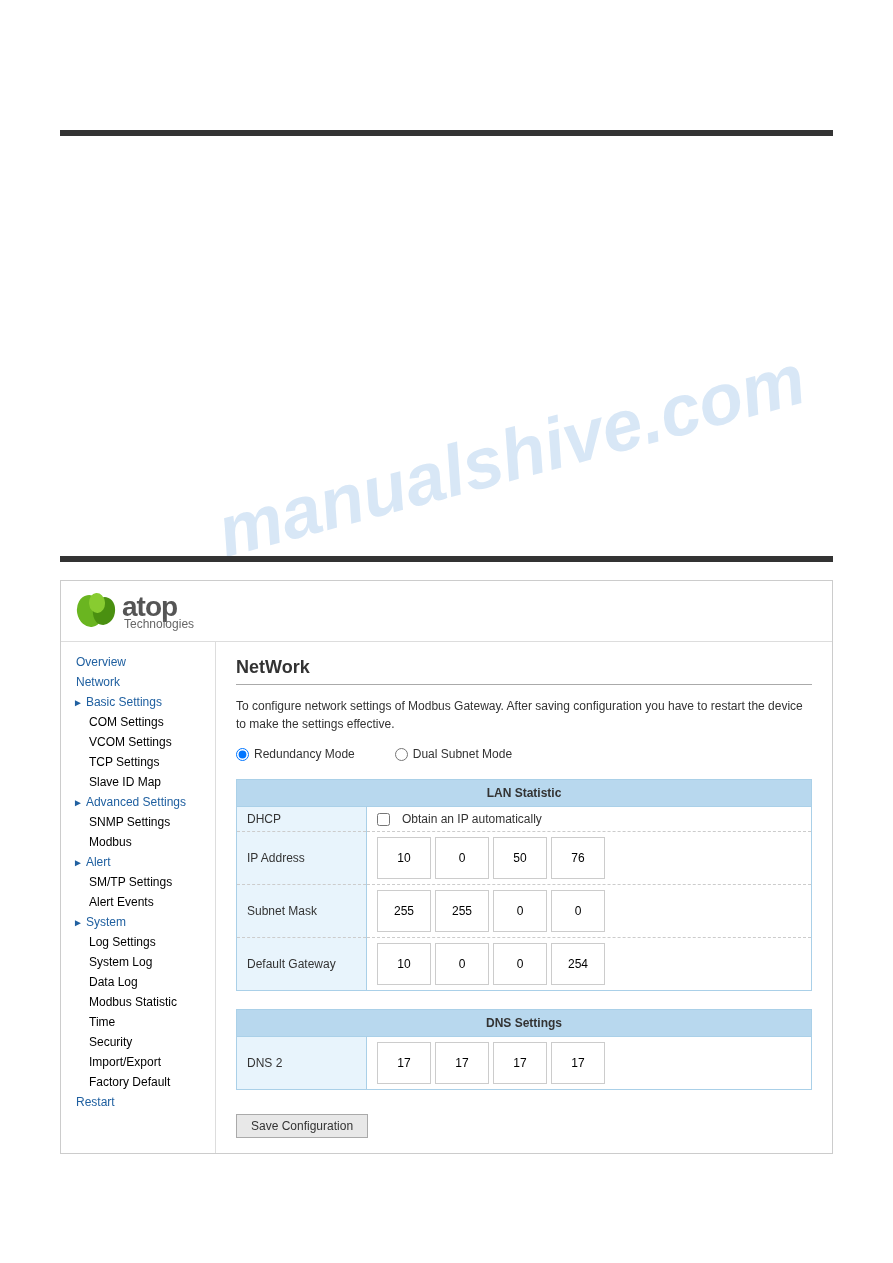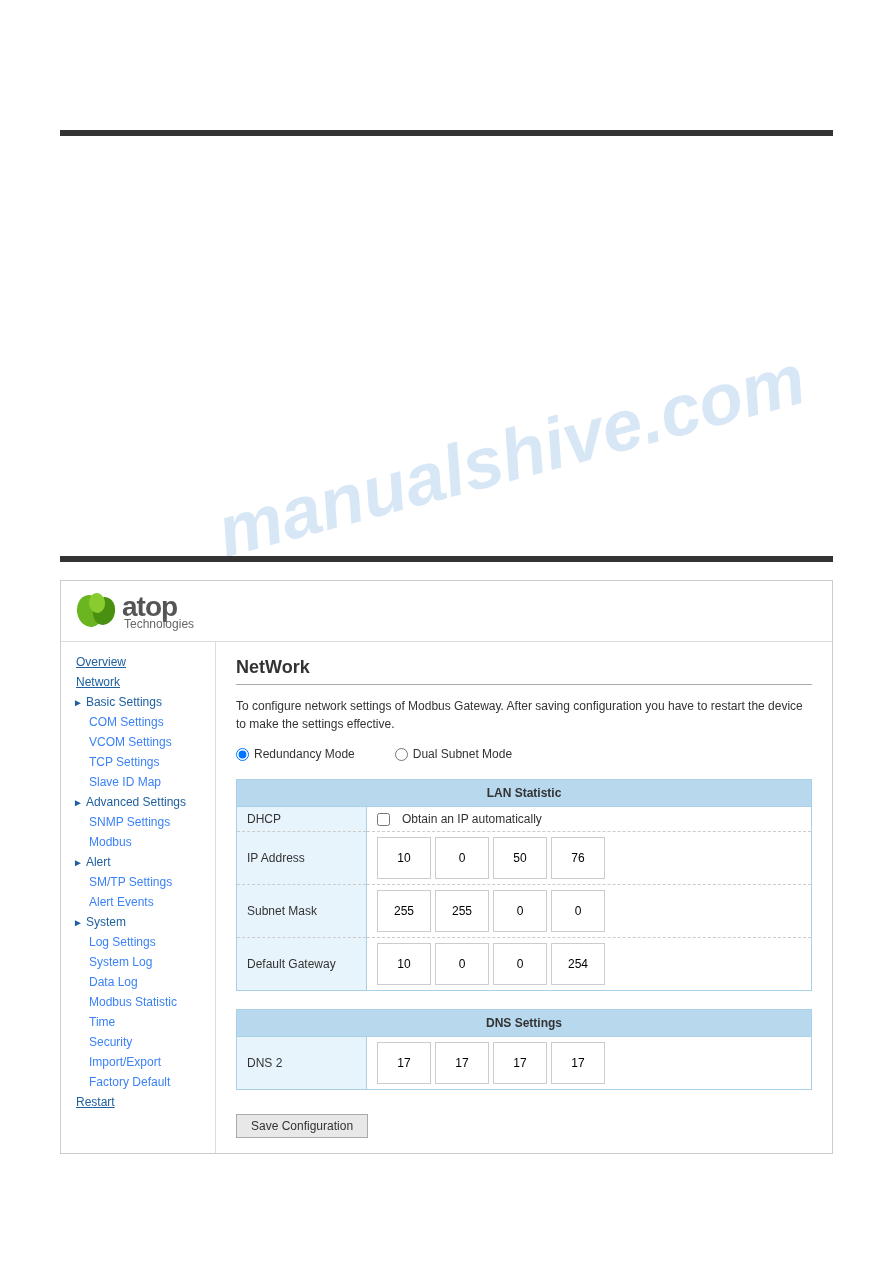--- a/index.html
+++ b/index.html
@@ -115,40 +115,39 @@
       padding: 10px 0;
       border-right: 1px solid #ddd;
       background: #fff;
     }
 
     .sidebar-item {
       padding: 3px 15px;
       cursor: pointer;
       color: #2060a0;
       font-size: 12px;
-      text-decoration: underline;
     }
 
     .sidebar-section {
       padding: 3px 12px;
       color: #2060a0;
       font-size: 12px;
       display: flex;
       align-items: center;
     }
 
     .sidebar-section .arrow {
       color: #2060a0;
       margin-right: 3px;
       font-size: 10px;
     }
 
     .sidebar-sub {
       padding: 3px 28px;
-      color: #3b82f6;
+      color: #000000;
       font-size: 12px;
       cursor: pointer;
     }
 
     
     .main-panel {
       flex: 1;
       padding: 15px 20px;
     }
 

